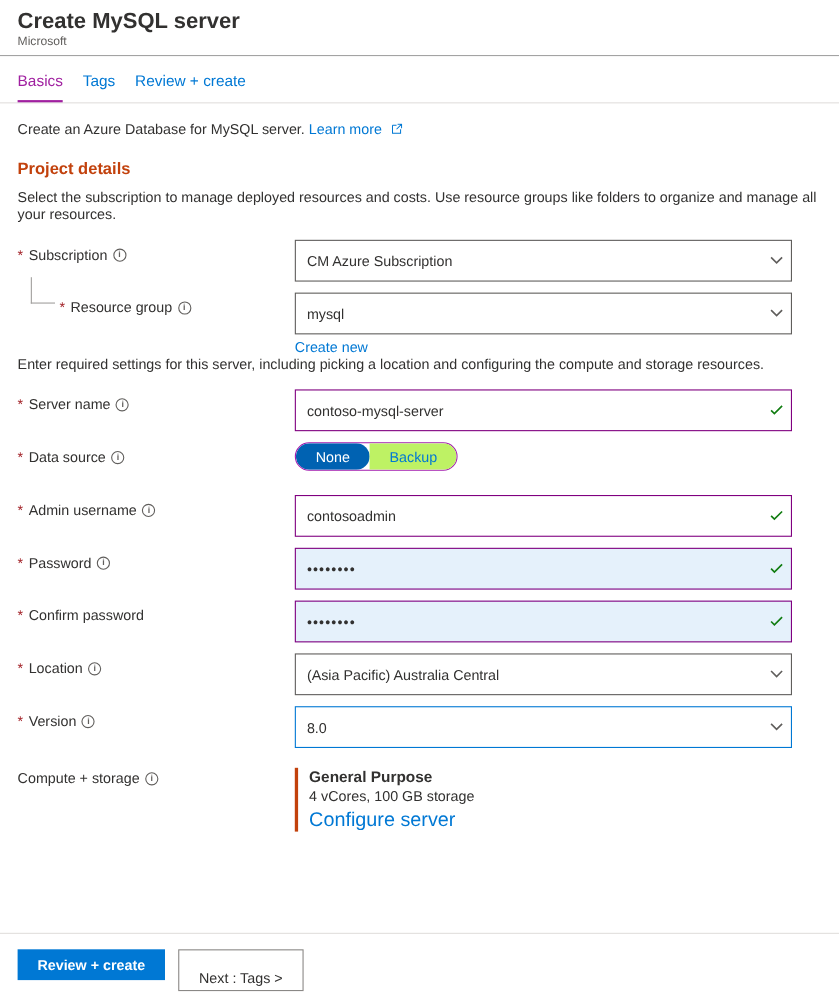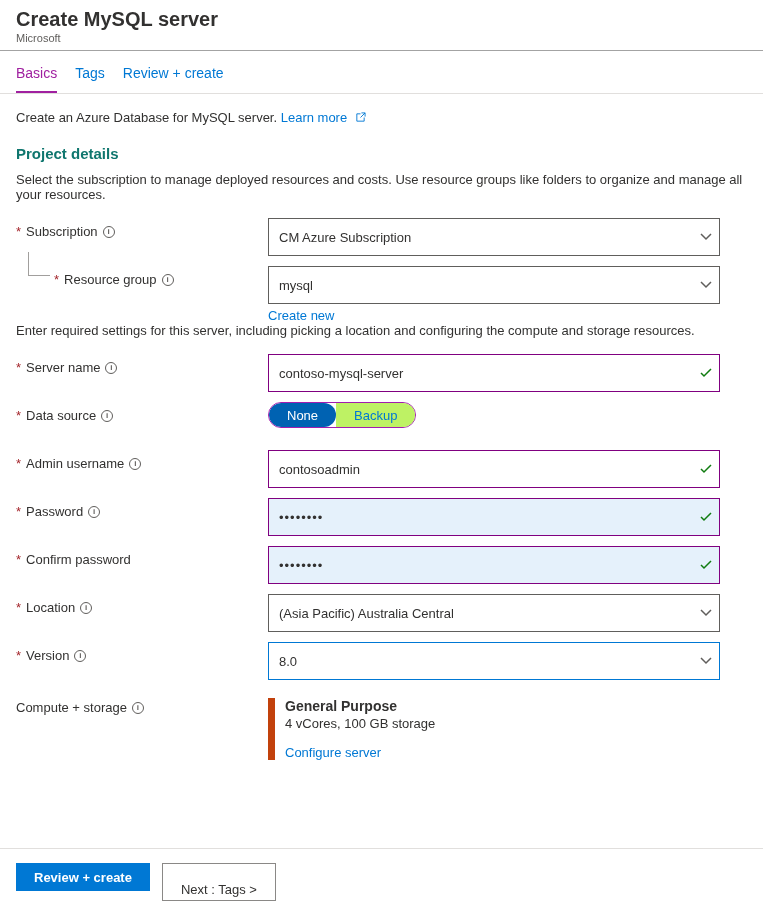--- a/index.html
+++ b/index.html
@@ -62,21 +62,21 @@
     .ext-icon {
       display: inline-block;
       width: 11px;
       height: 11px;
       margin-left: 4px;
       vertical-align: -1px;
     }
     .section-title {
       font-size: 15px;
       font-weight: 600;
-      color: #0f766e;
+      color: #c2410c;
       margin-top: 20px;
       margin-bottom: 10px;
     }
     .section-desc {
       font-size: 13px;
       color: #323130;
       margin-bottom: 16px;
     }
     .field-row {
       display: flex;
@@ -193,37 +193,37 @@
       cursor: pointer;
       color: #0078d4;
       background: #bef264;
     }
     .pill.selected {
       background: #0062b2;
       color: #fff;
       border-radius: 13px;
     }
     .compute-box {
-      border-left: 7px solid #c2410c;
+      border-left: 3px solid #c2410c;
       padding-left: 10px;
       margin-top: 4px;
     }
     .compute-title {
       font-weight: 600;
       font-size: 14px;
     }
     .compute-detail {
       font-size: 13px;
       color: #323130;
       margin-top: 2px;
     }
     .configure-link {
-      font-size: 13px;
+      font-size: 18px;
       color: #0078d4;
-      margin-top: 14px;
+      margin-top: 4px;
       cursor: pointer;
     }
     .footer {
       position: absolute;
       bottom: 0;
       left: 0;
       right: 0;
       border-top: 1px solid #e1dfdd;
       padding: 14px 16px;
       display: flex;

